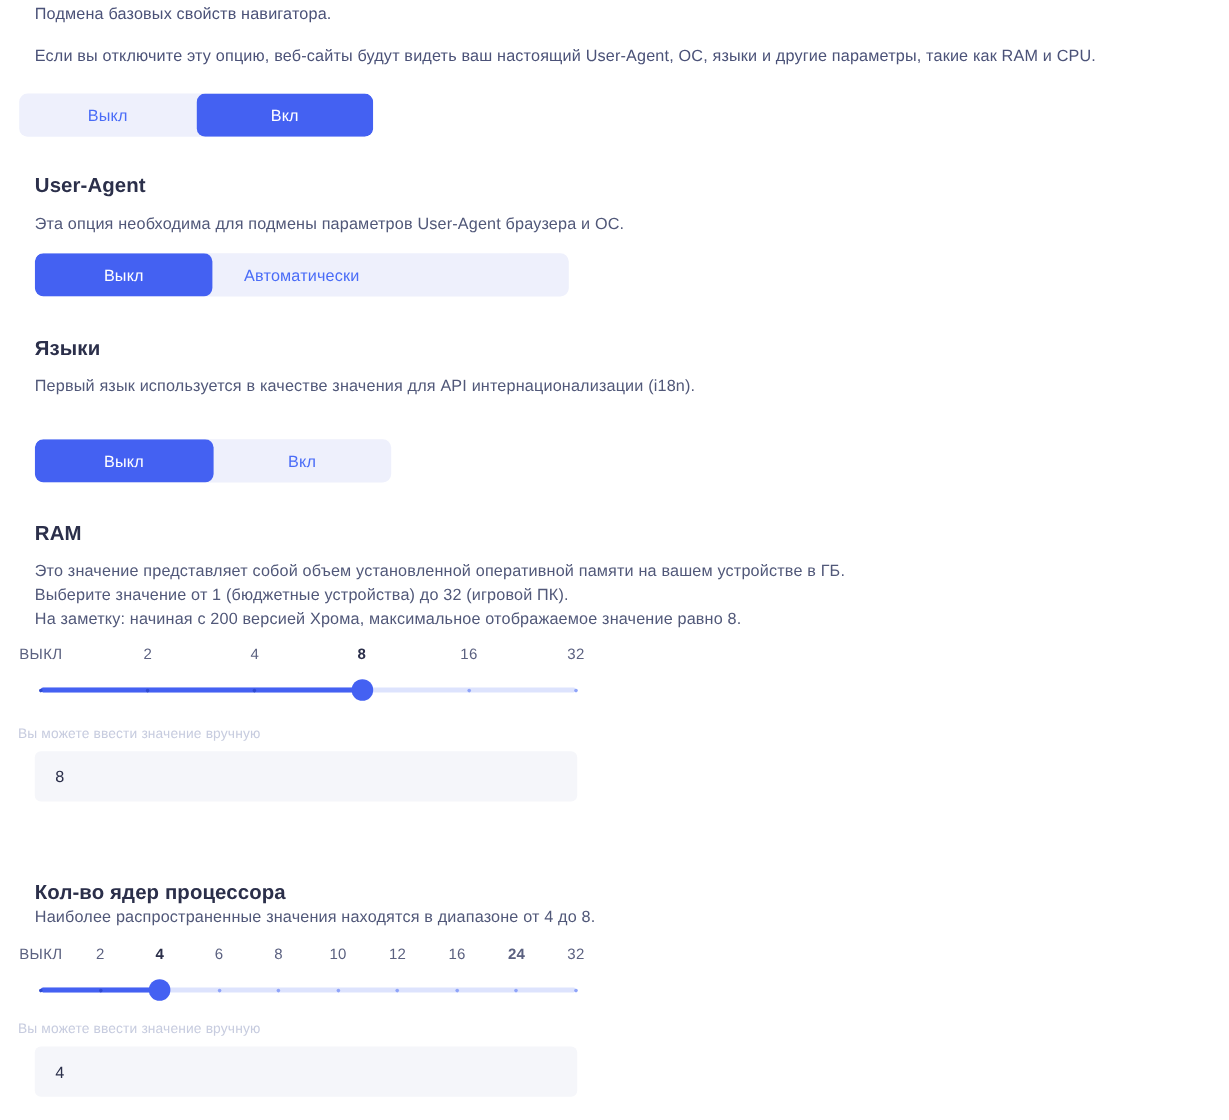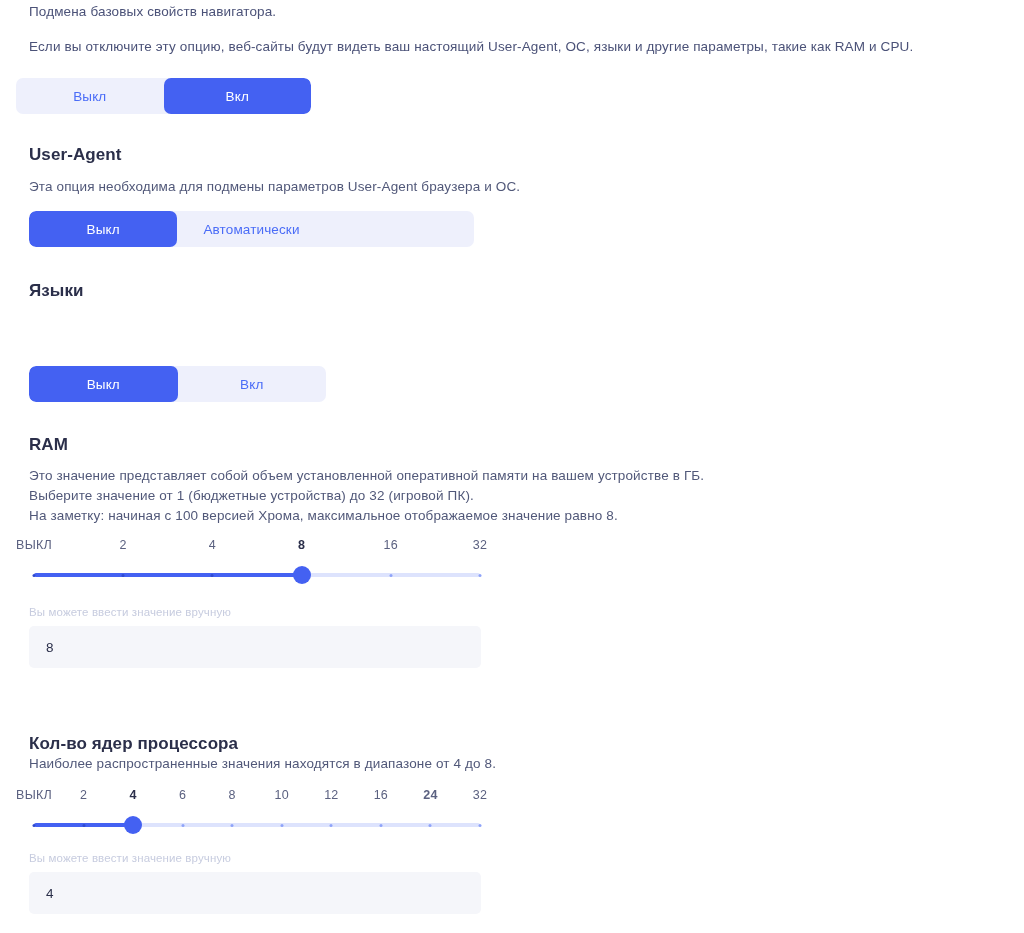--- a/index.html
+++ b/index.html
@@ -156,21 +156,21 @@
     height: 18px;
     border-radius: 50%;
     background: #4461f2;
     transform: translateX(-50%);
     cursor: grab;
   }
 
   
   .field-hint {
     position: absolute;
-    left: 29px;
+    left: 15px;
     font-size: 11.5px;
     color: #c7ccdf;
     letter-spacing: 0.01em;
     white-space: nowrap;
   }
   .field-box {
     position: absolute;
     left: 29px;
     width: 452px;
     height: 42px;
@@ -206,29 +206,30 @@
   </div>
 
   <div class="section-title" style="top:145px">User-Agent</div>
   <div class="section-desc" style="top:177px">Эта опция необходима для подмены параметров User-Agent браузера и ОС.</div>
   <div class="seg-group" id="toggle-useragent">
     <button class="seg active">Выкл</button>
     <button class="seg">Автоматически</button>
   </div>
 
   <div class="section-title" style="top:281px">Языки</div>
+  <div class="section-desc" style="top:312px">Первый язык используется в качестве значения для API интернационализации (i18n).</div>
   <div class="seg-group" id="toggle-languages">
     <button class="seg active">Выкл</button>
     <button class="seg">Вкл</button>
   </div>
 
   <div class="section-title" style="top:435px">RAM</div>
   <div class="section-desc" style="top:466px">Это значение представляет собой объем установленной оперативной памяти на вашем устройстве в ГБ.</div>
   <div class="section-desc" style="top:486px">Выберите значение от 1 (бюджетные устройства) до 32 (игровой ПК).</div>
-  <div class="section-desc" style="top:506px">На заметку: начиная с 100 версией Хрома, максимальное отображаемое значение равно 8.</div>
+  <div class="section-desc" style="top:506px">На заметку: начиная с 200 версией Хрома, максимальное отображаемое значение равно 8.</div>
 
   <div class="slider-block" style="top:538px">
     <div class="tick-labels" id="ram-tick-labels">
         <div class="tick-label" style="left: 5px;">ВЫКЛ</div>
         <div class="tick-label" style="left: 94.2px;">2</div>
         <div class="tick-label" style="left: 183.4px;">4</div>
         <div class="tick-label current" style="left: 272.6px;">8</div>
         <div class="tick-label" style="left: 361.8px;">16</div>
         <div class="tick-label" style="left: 451px;">32</div>
       </div>

